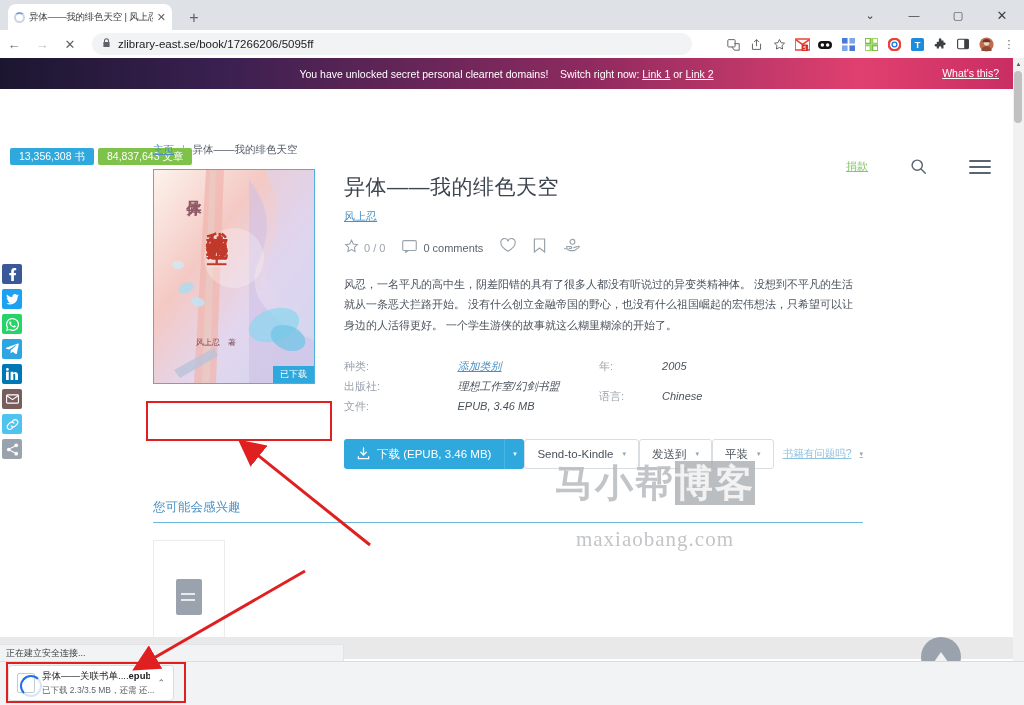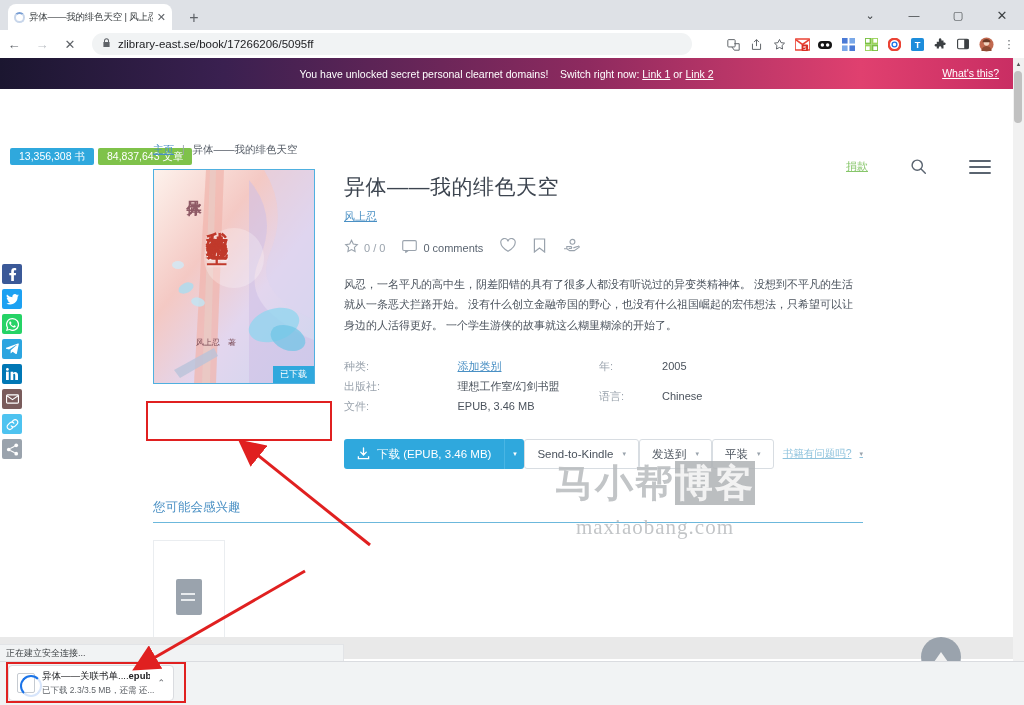--- a/index.html
+++ b/index.html
@@ -134,21 +134,21 @@
   .rating { display:flex; align-items:center; gap:5px; font-size:11px; color:#9aa3ad; }
   .comments { display:flex; align-items:center; gap:6px; font-size:11px; color:#5a6470; }
 
   .desc { margin-top:17px; font-size:11px; line-height:1.85; color:#4a525c; }
 
   .facts { margin-top:24px; display:flex; }
   .facts-col { display:grid; grid-template-columns:auto auto; column-gap:38px; row-gap:5px;
     font-size:11px; align-items:baseline; }
   .facts-col.left { width:255px; }
   .fk { color:#9aa3ad; }
-  .fv { color:#4a525c; }
+  .fv { color:#4a525c;font-style:italic; }
   .fv a { color:#4a90c4; text-decoration:underline; }
 
   .actions { margin-top:25px; display:flex; align-items:center; position:relative; }
   .dl-group { display:flex; }
   .dl-btn { height:30px; background:#2fa8dd; color:#fff; border:none; font-size:11.5px;
     padding:0 13px; display:flex; align-items:center; gap:7px; border-radius:3px 0 0 3px; }
   .dl-caret { width:20px; height:30px; background:#2fa8dd; color:#fff; border-left:1px solid #49b5e4;
     display:flex; align-items:center; justify-content:center; font-size:7px; border-radius:0 3px 3px 0; }
   .obtn { height:30px; border:1px solid #d8dde2; background:#fff; color:#4a525c; font-size:11.5px;
     padding:0 12px; display:flex; align-items:center; gap:9px; border-radius:3px; }
@@ -165,21 +165,21 @@
   .ph-book { width:26px; height:36px; background:#9aa3ad; border-radius:2px; position:relative; }
   .ph-book:before, .ph-book:after { content:''; position:absolute; left:5px; height:2px;
     width:14px; background:#e8ebee; }
   .ph-book:before { top:14px; } .ph-book:after { top:20px; }
 
   
   .wm { position:absolute; left:555px; top:400px; text-align:center; color:#b8bbbe;
     user-select:none; opacity:.85; }
   .wm1 { font-size:38px; font-weight:bold; letter-spacing:2px; font-family:"DejaVu Sans", sans-serif; }
   .wm1 .boxed { background:#b0b3b6; color:#f0f0f0; padding:0 0; }
-  .wm2 { font-size:21px; font-family:"Liberation Serif", serif; letter-spacing:1px; margin-top:6px; }
+  .wm2 { font-size:21px; font-family:"Liberation Serif", serif; letter-spacing:1px; margin-top:18px; }
 
   
   .grey-strip { position:absolute; left:0; bottom:46px; width:1013px; height:22px; background:#e9e9e9; }
   .fab { position:absolute; right:52px; bottom:28px; width:40px; height:40px; border-radius:50%;
     background:#9aa3ad; display:flex; align-items:center; justify-content:center; }
   .showall { position:absolute; right:28px; bottom:9px; height:20px; background:#fff;
     border:1px solid #dadce0; font-size:10px; color:#4a90c4; display:flex; align-items:center;
     padding:0 9px; }
   .closex { position:absolute; right:10px; bottom:10px; font-size:11px; color:#5f6368; }
 

